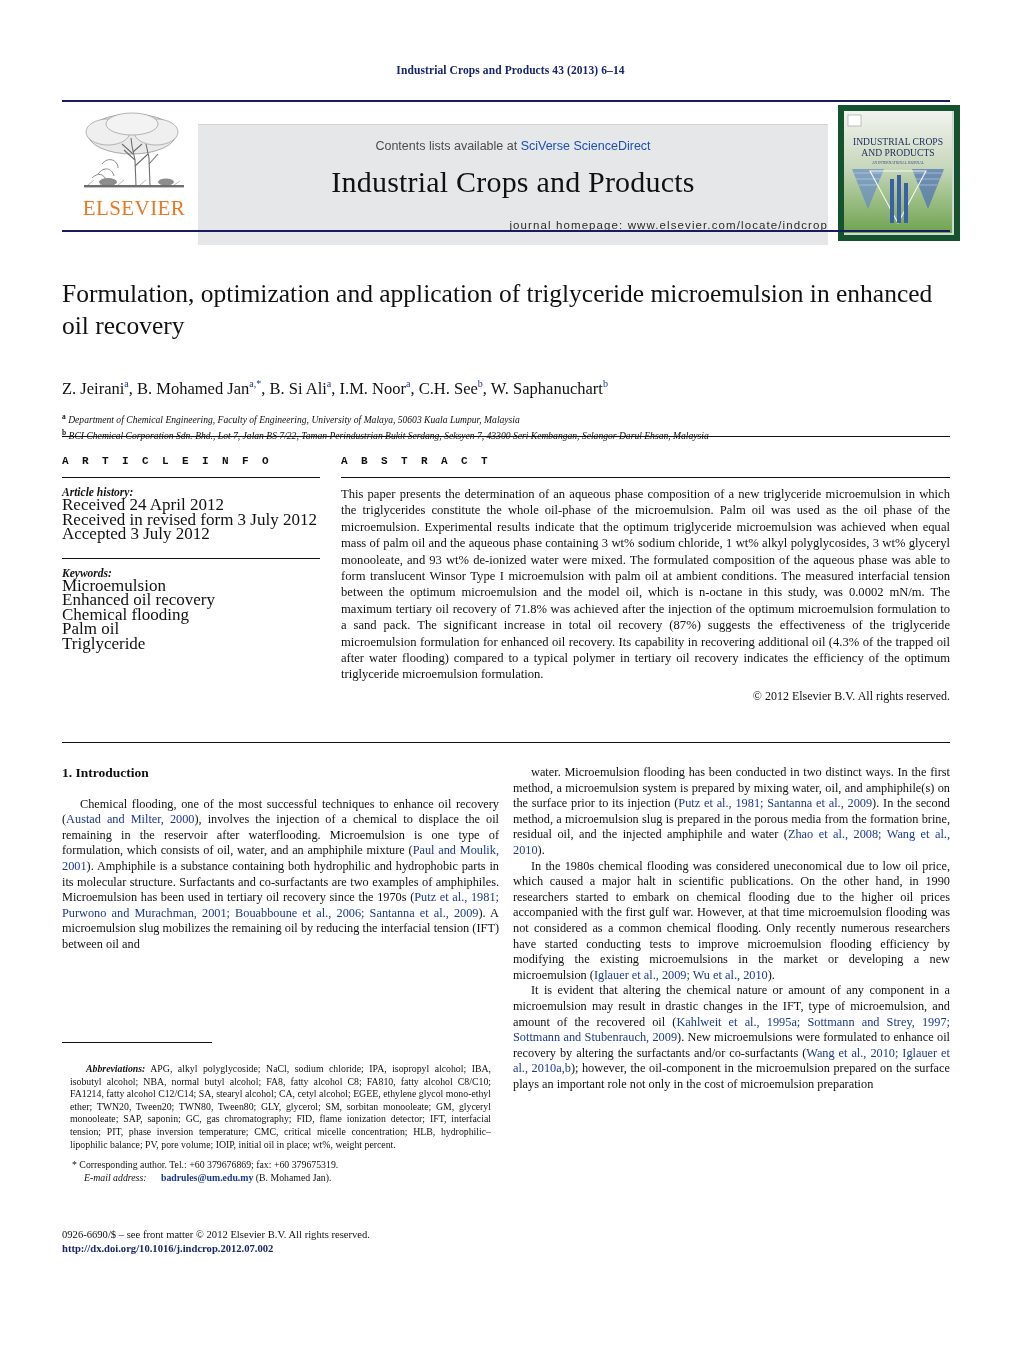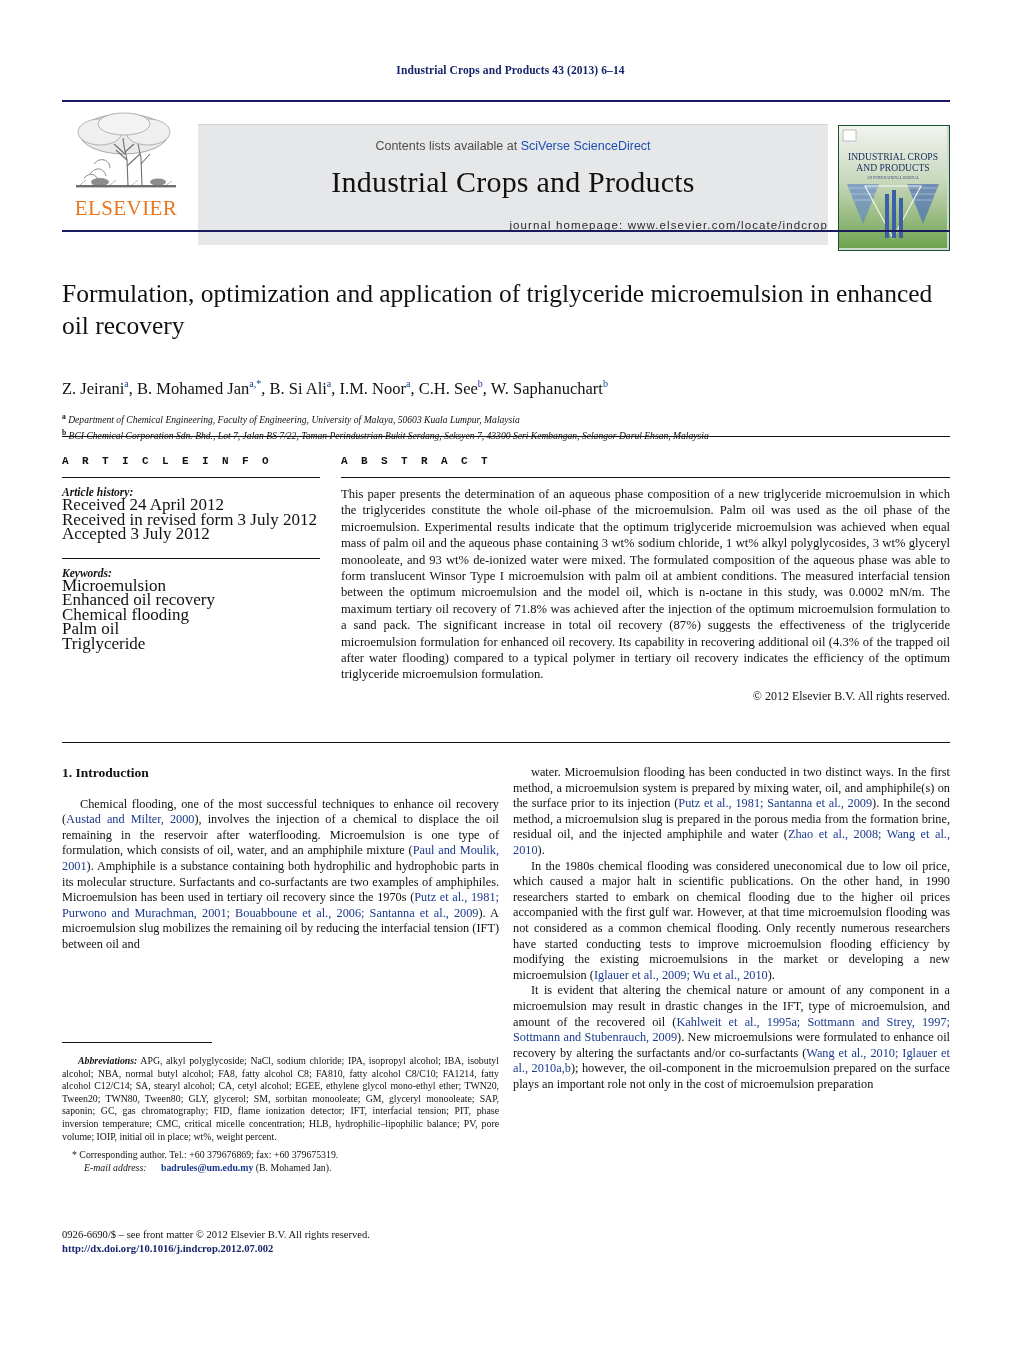--- a/index.html
+++ b/index.html
@@ -46,21 +46,21 @@
   }
   .rule-top {
     position: absolute;
     left: 0; top: 0;
     width: 888px;
     height: 2px;
     background: #1a1a5e;
   }
   .elsevier-logo {
     position: absolute;
-    left: 4px; top: 8px;
+    left: 12px; top: 8px;
     width: 120px;
     height: 118px;
   }
   .tree-box {
     position: absolute;
     left: 4px; top: 0px;
     width: 112px;
     height: 88px;
     overflow: hidden;
   }
@@ -113,24 +113,23 @@
     font-family: "Liberation Sans", sans-serif;
     font-size: 11.5px;
     color: #2b2b2b;
     letter-spacing: 1.1px;
   }
   .cover-thumb {
     position: absolute;
     left: 776px; top: 5px;
     width: 110px;
     height: 124px;
-    border: 1px solid #14532d;
+    border: 6px solid #14532d;
     background: #cfd9cf;
     overflow: hidden;
-    margin-top: 20px;
   }
   .rule-bottom {
     position: absolute;
     left: 0; top: 130px;
     width: 888px;
     height: 2px;
     background: #1a1a5e;
   }
 
   
@@ -280,21 +279,21 @@
     font-family: "Liberation Serif", serif;
     font-size: 9.8px;
     line-height: 12.6px;
     text-align: justify;
     color: #111;
   }
   .abbr-label {
     font-style: italic;
     font-weight: bold;
   }
-  .abbr-para { text-indent: 16px; margin: 0; }
+  .abbr-para { text-indent: 16px; margin: 8px; }
   .corr-para {
     margin: 6px 0 0 0;
     text-indent: 10px;
   }
   .email-para {
     margin: 0;
     padding-left: 22px;
   }
   .email-label { font-style: italic; }
   .email-link { color: #1a3a8f; font-weight: bold; padding-left: 12px; }

